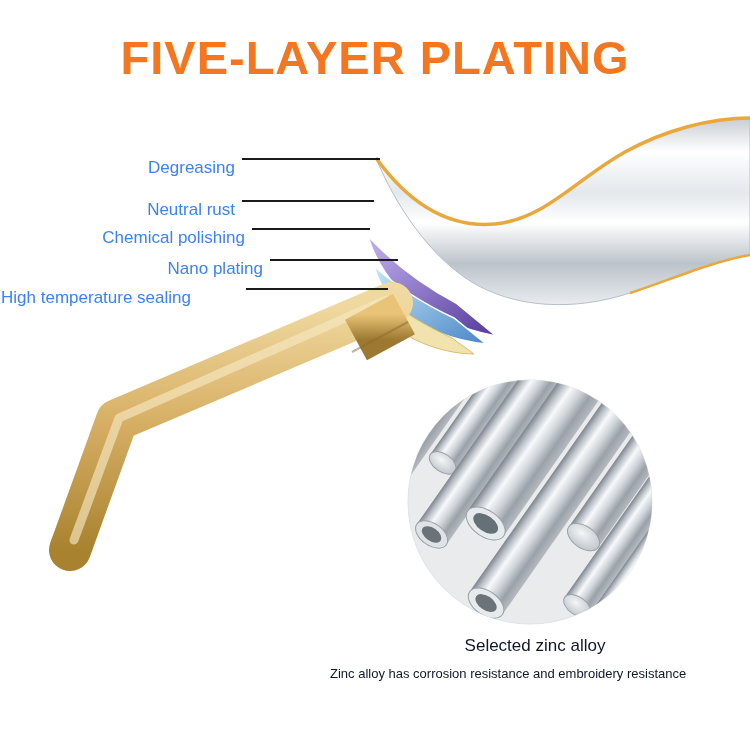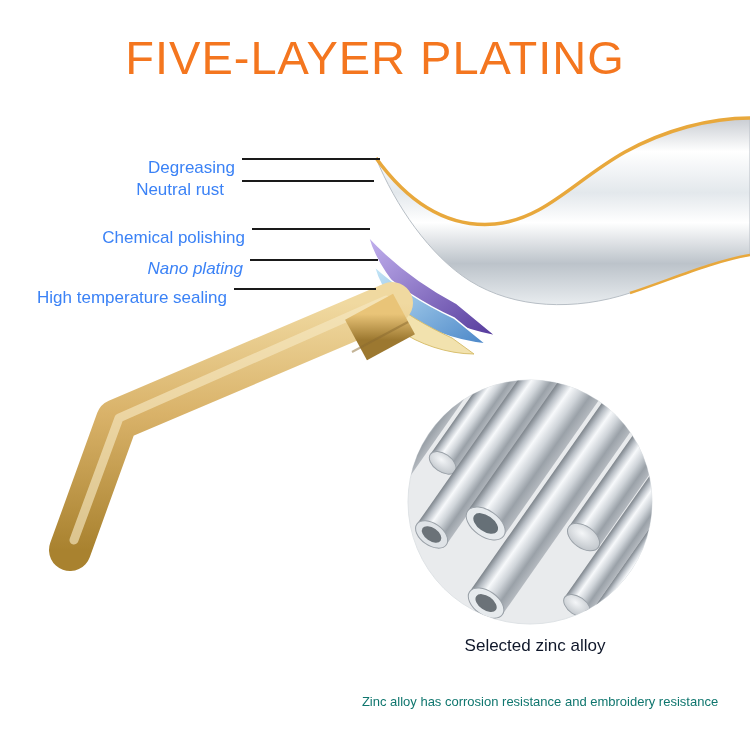--- a/index.html
+++ b/index.html
@@ -4,46 +4,46 @@
 <style>
   html,body{margin:0;padding:0;}
   body{
     width:750px;height:750px;position:relative;background:#ffffff;
     font-family:"Liberation Sans", sans-serif;overflow:hidden;
   }
   .stage{position:absolute;inset:0;width:750px;height:750px;}
   svg.artwork{position:absolute;left:0;top:0;z-index:1;}
   .title{
     position:absolute;top:30px;left:0;width:750px;text-align:center;
-    font-size:47px;font-weight:normal;color:#f4761f;letter-spacing:1px;z-index:3;
+    font-size:47px;font-weight:bold;color:#f4761f;letter-spacing:1px;z-index:3;
   }
   .label-row{
     position:absolute;display:flex;align-items:flex-start;z-index:3;
     font-size:17px;color:#3b82f6;white-space:nowrap;height:24px;
   }
   .label-row .leader{
     height:1.5px;background:#1a1a1a;margin-left:7px;display:inline-block;
   }
   .row-degreasing{top:158px;right:370px;}
-  .row-neutral{top:180px;right:376px;gap:11px;}
+  .row-neutral{top:200px;right:376px;}
   .row-chemical{top:228px;right:380px;margin-left:12px;}
-  .row-nano{top:259px;right:372px;font-style:italic;}
-  .row-sealing{top:288px;right:374px;}
+  .row-nano{top:259px;right:352px;}
+  .row-sealing{top:288px;right:362px;gap:48px;}
   .lead-1{width:138px;}
   .lead-2{width:132px;}
   .lead-3{width:118px;}
   .lead-4{width:128px;}
   .lead-5{width:142px;}
   .caption{
     position:absolute;top:636px;left:380px;width:310px;text-align:center;
     font-size:17px;color:#0f172a;z-index:3;
   }
   .subcaption{
-    position:absolute;top:666px;left:330px;width:420px;text-align:center;
-    font-size:13px;color:#0f766e;z-index:3;margin-top:28px;
+    position:absolute;top:666px;left:330px;width:420px;text-align:left;
+    font-size:13px;color:#0f172a;z-index:3;
   }
 </style>
 </head>
 <body>
 
 <div class="stage">
 
   <svg class="artwork" width="750" height="750" viewBox="0 0 750 750">
     <defs>
       <linearGradient id="goldGrad" x1="0" y1="0" x2="0" y2="1">

